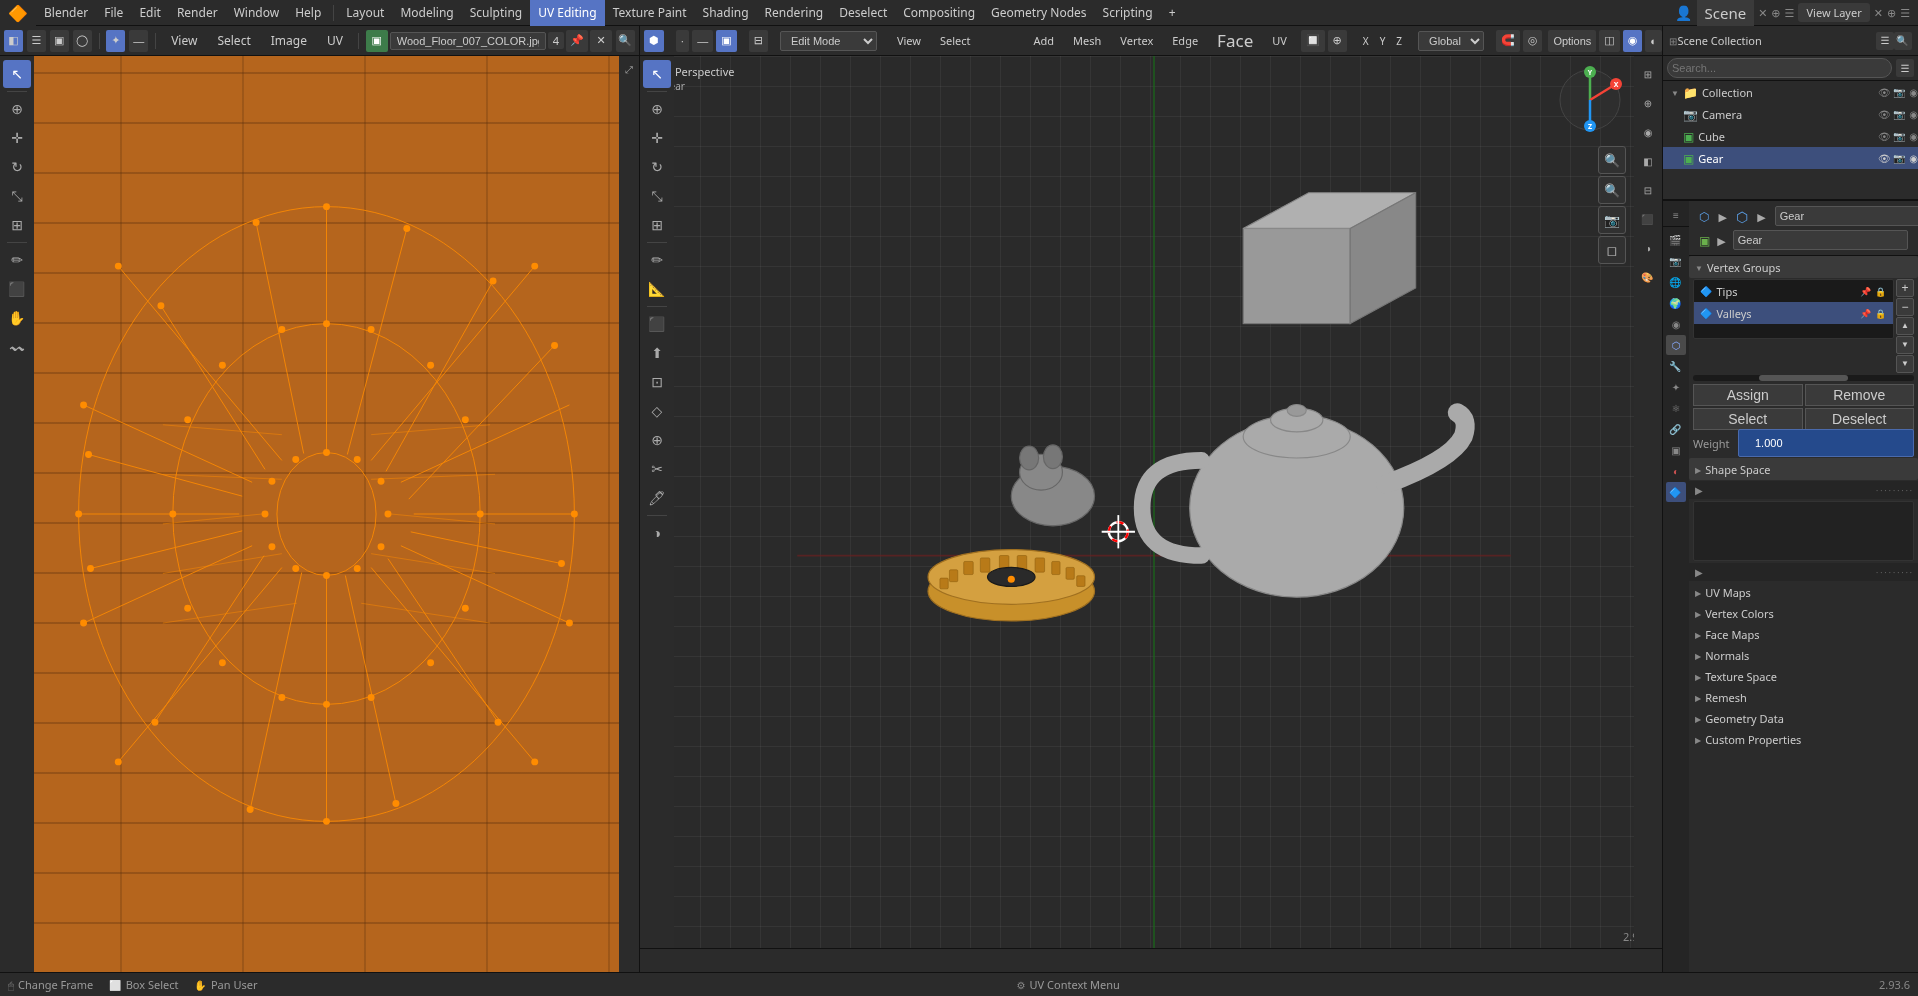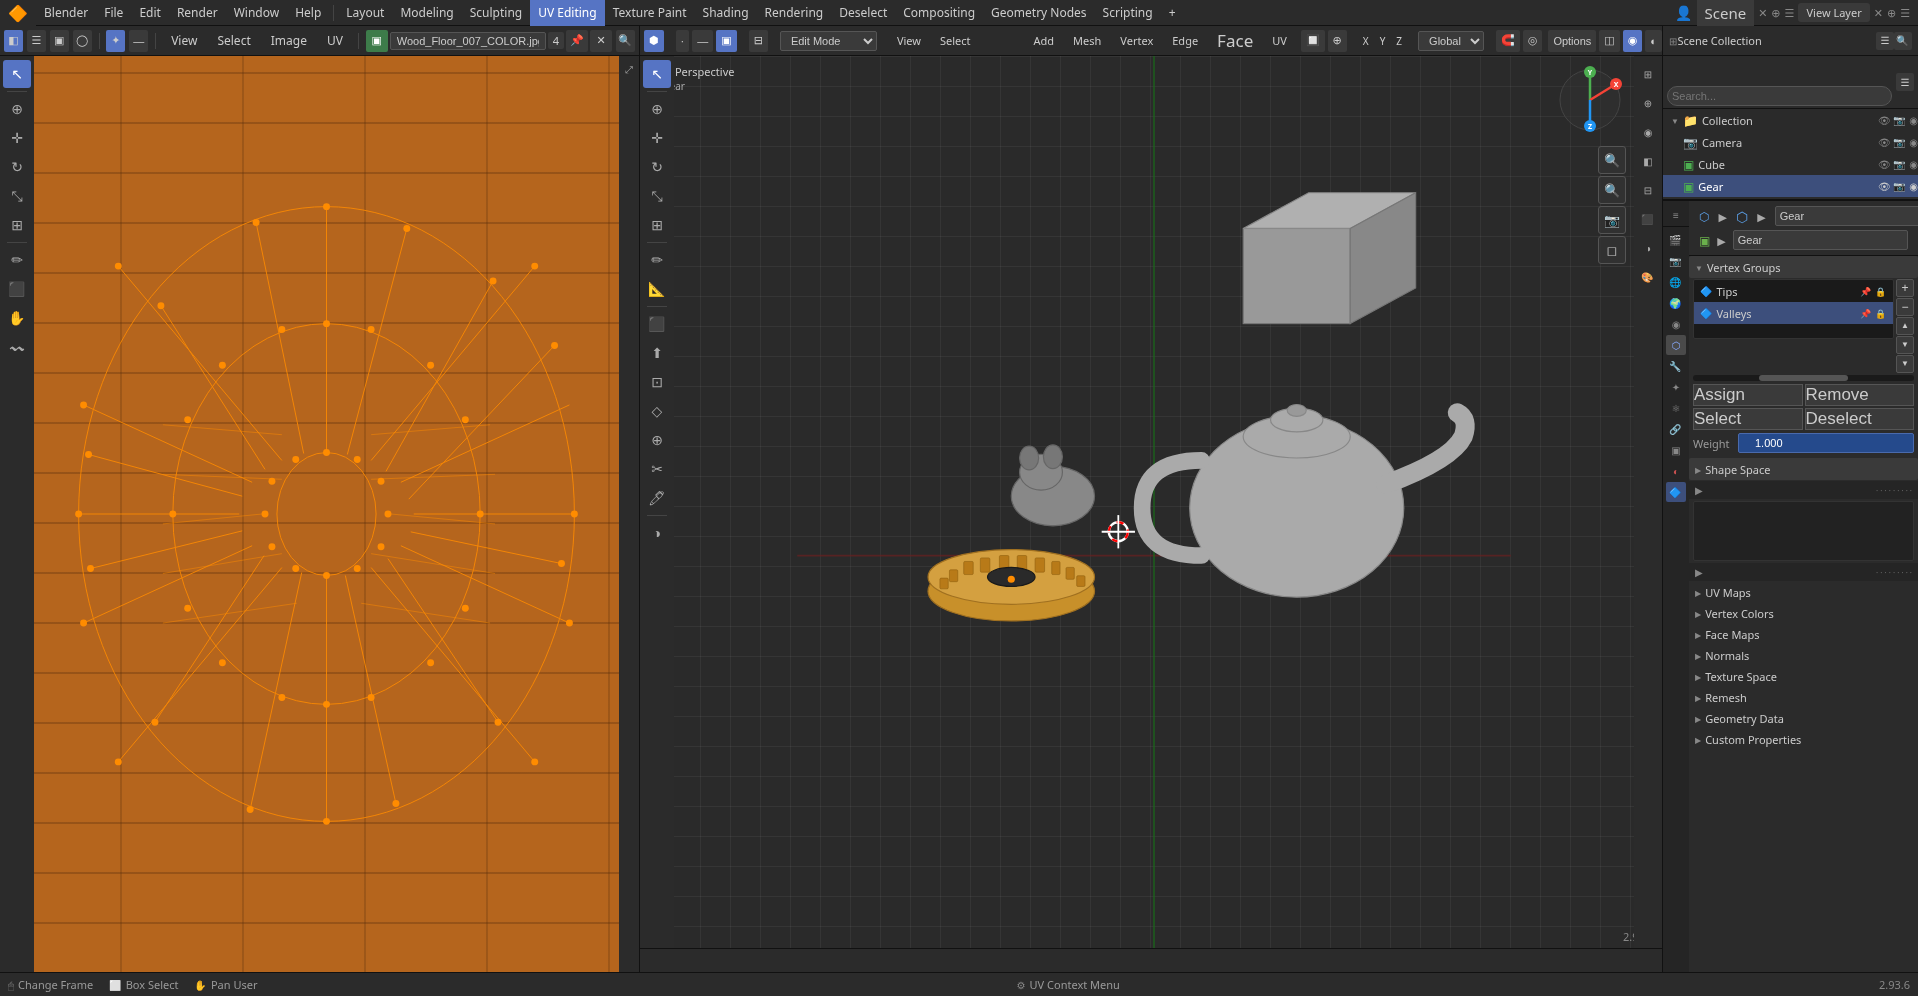--- a/index.html
+++ b/index.html
@@ -443,42 +443,42 @@
       gap: 2px;
       margin-bottom: 2px;
     }
 
     .assign-btn {
       flex: 1;
       height: 22px;
       background: #3a3a3a;
       border: 1px solid #555;
       color: #ccc;
-      font-size: 17px;
+      font-size: 14px;
       border-radius: 0;
       cursor: pointer;
-      text-align: left;
+      text-align: center;
     }
 
     .weight-row {
       display: flex;
       align-items: center;
       height: 22px;
       margin-bottom: 4px;
     }
 
     .weight-label {
       font-size: 11px;
       color: #999;
       width: 55px;
     }
 
     .weight-input {
       flex: 1;
-      height: 20px;
+      height: 28px;
       background: #254a8c;
       border: 1px solid #4a6aac;
       color: #fff;
       font-size: 11px;
       padding: 0 16px;
       border-radius: 2px;
       text-align: left;
     }
 
     
@@ -590,21 +590,20 @@
 
     .outliner-search {
       height: 22px;
       background: #3a3a3a;
       border: 1px solid #555;
       color: #ccc;
       font-size: 11px;
       padding: 0 4px;
       border-radius: 10px;
       width: 160px;
-      margin-top: 28px;
     }
 
     .tree-vis-icons {
       margin-left: auto;
       display: flex;
       gap: 3px;
       align-items: center;
     }
 
     .vis-icon {

